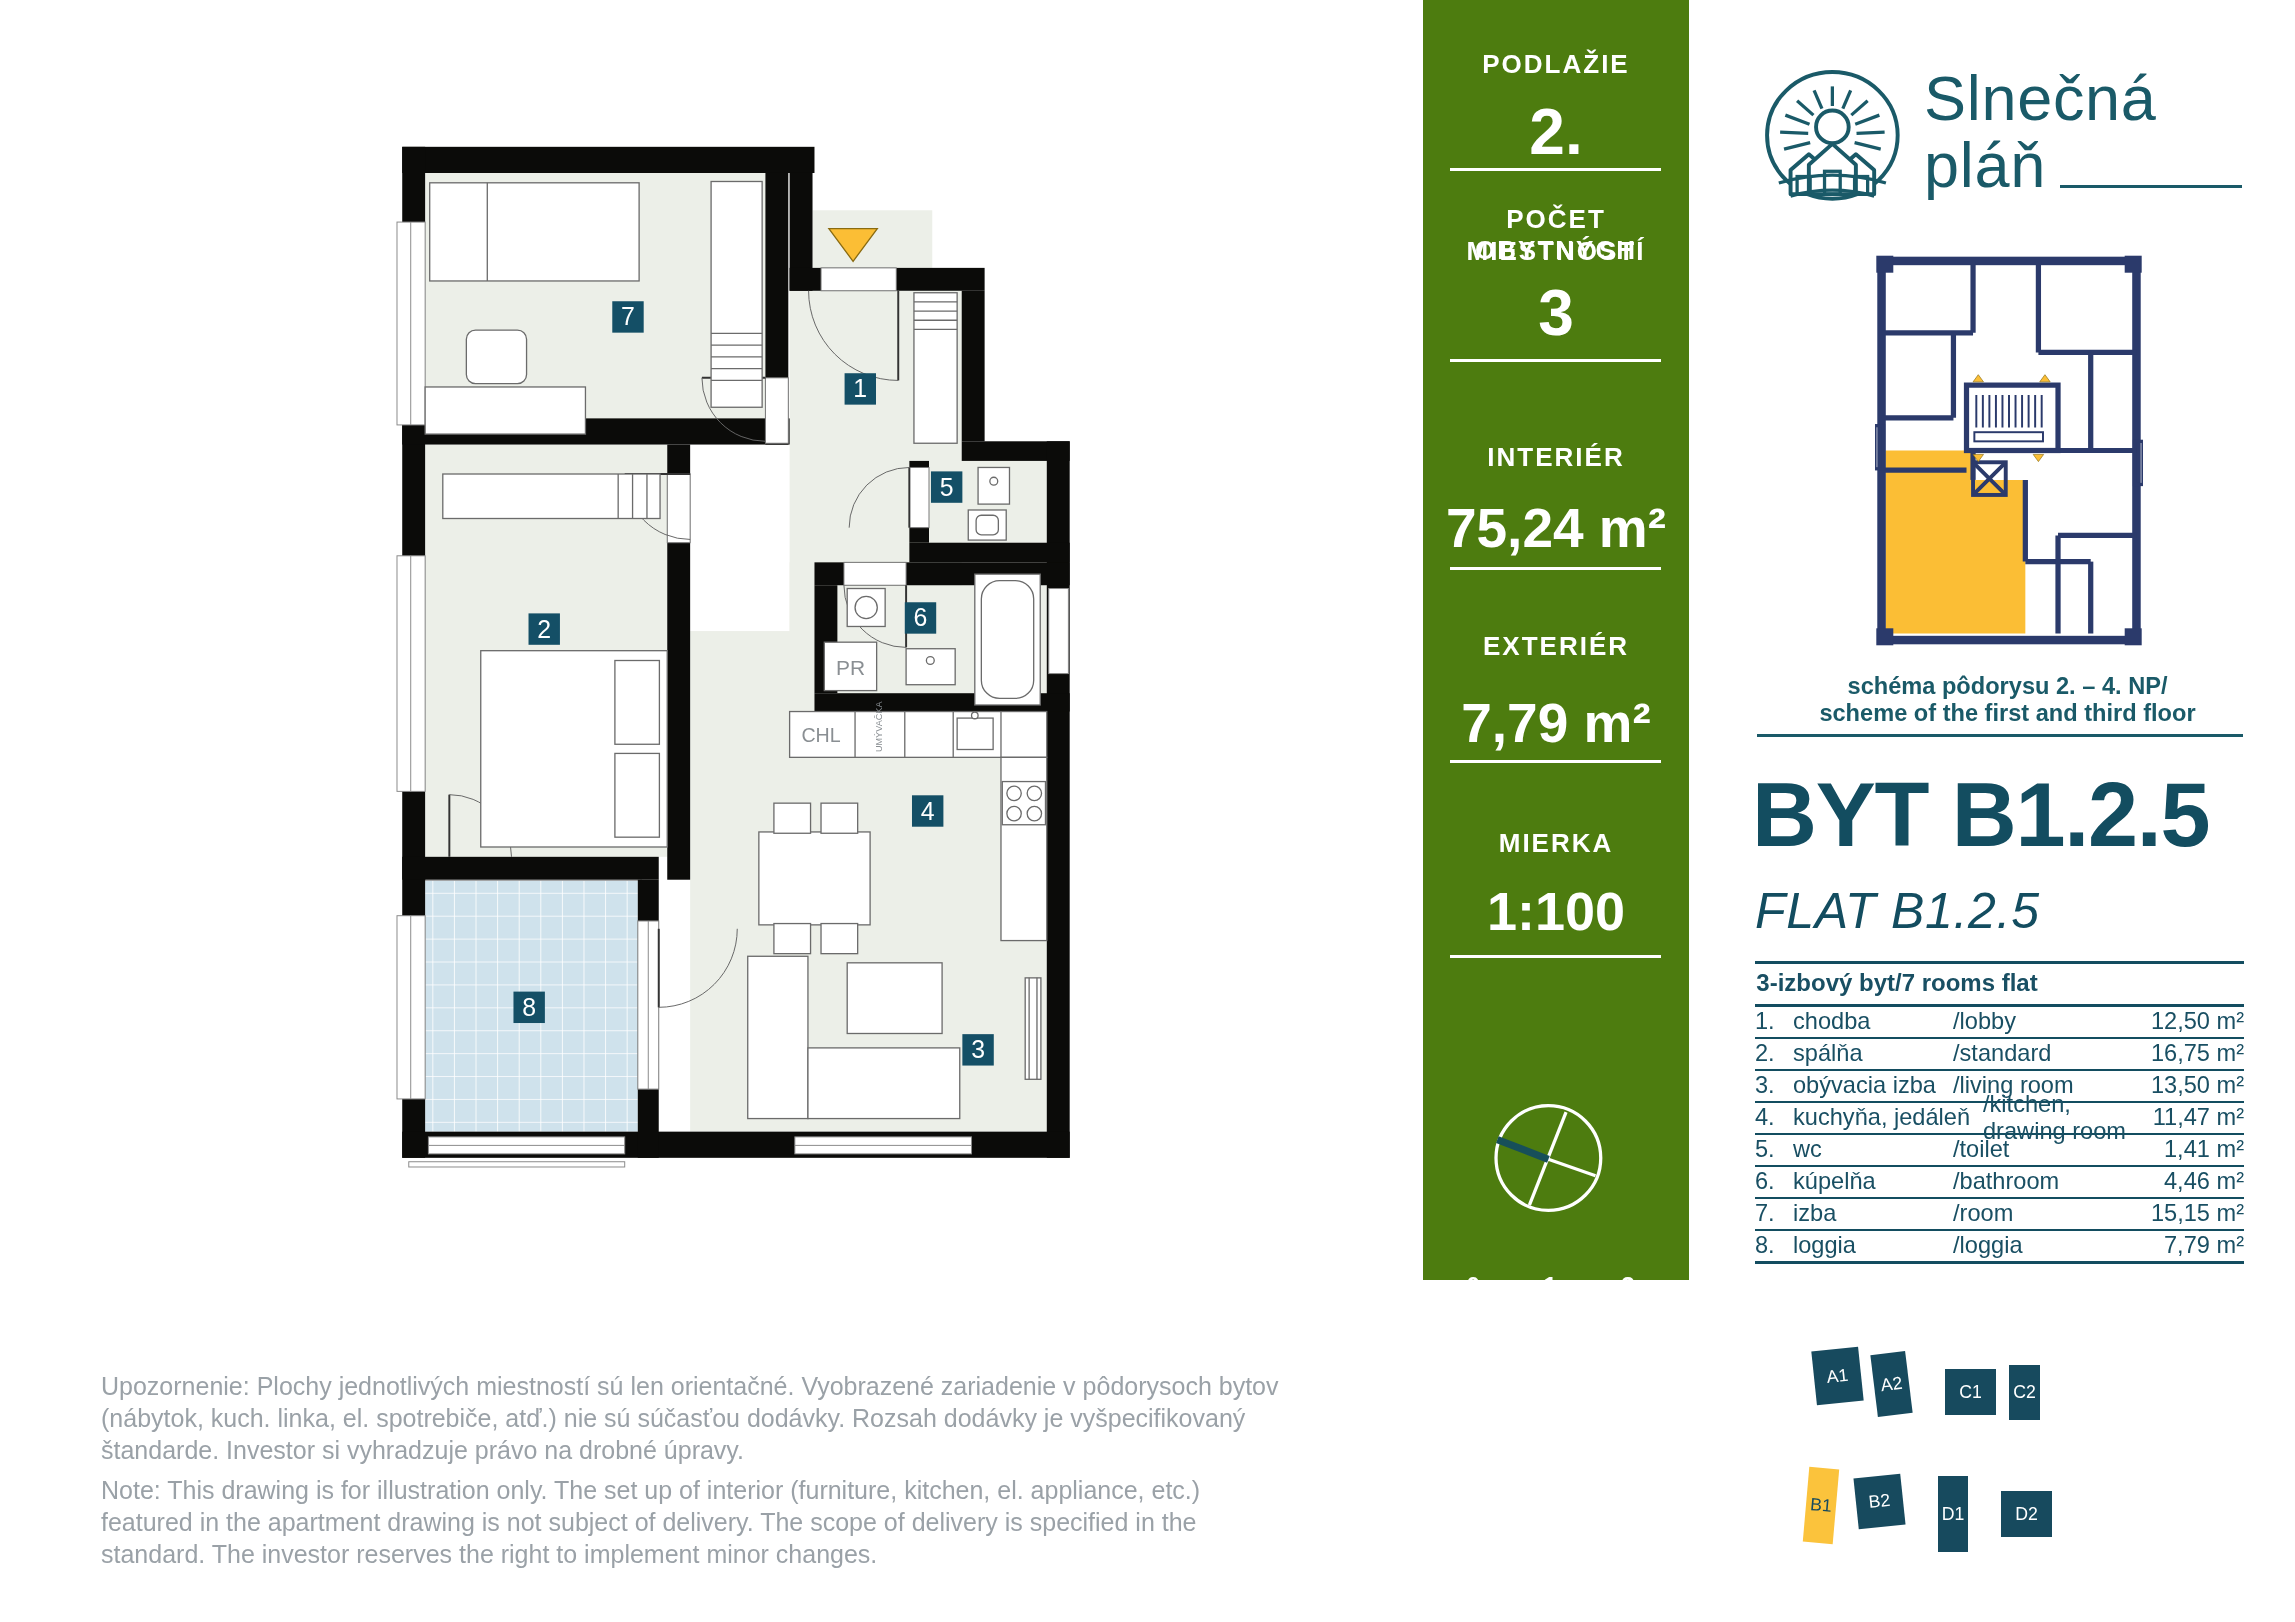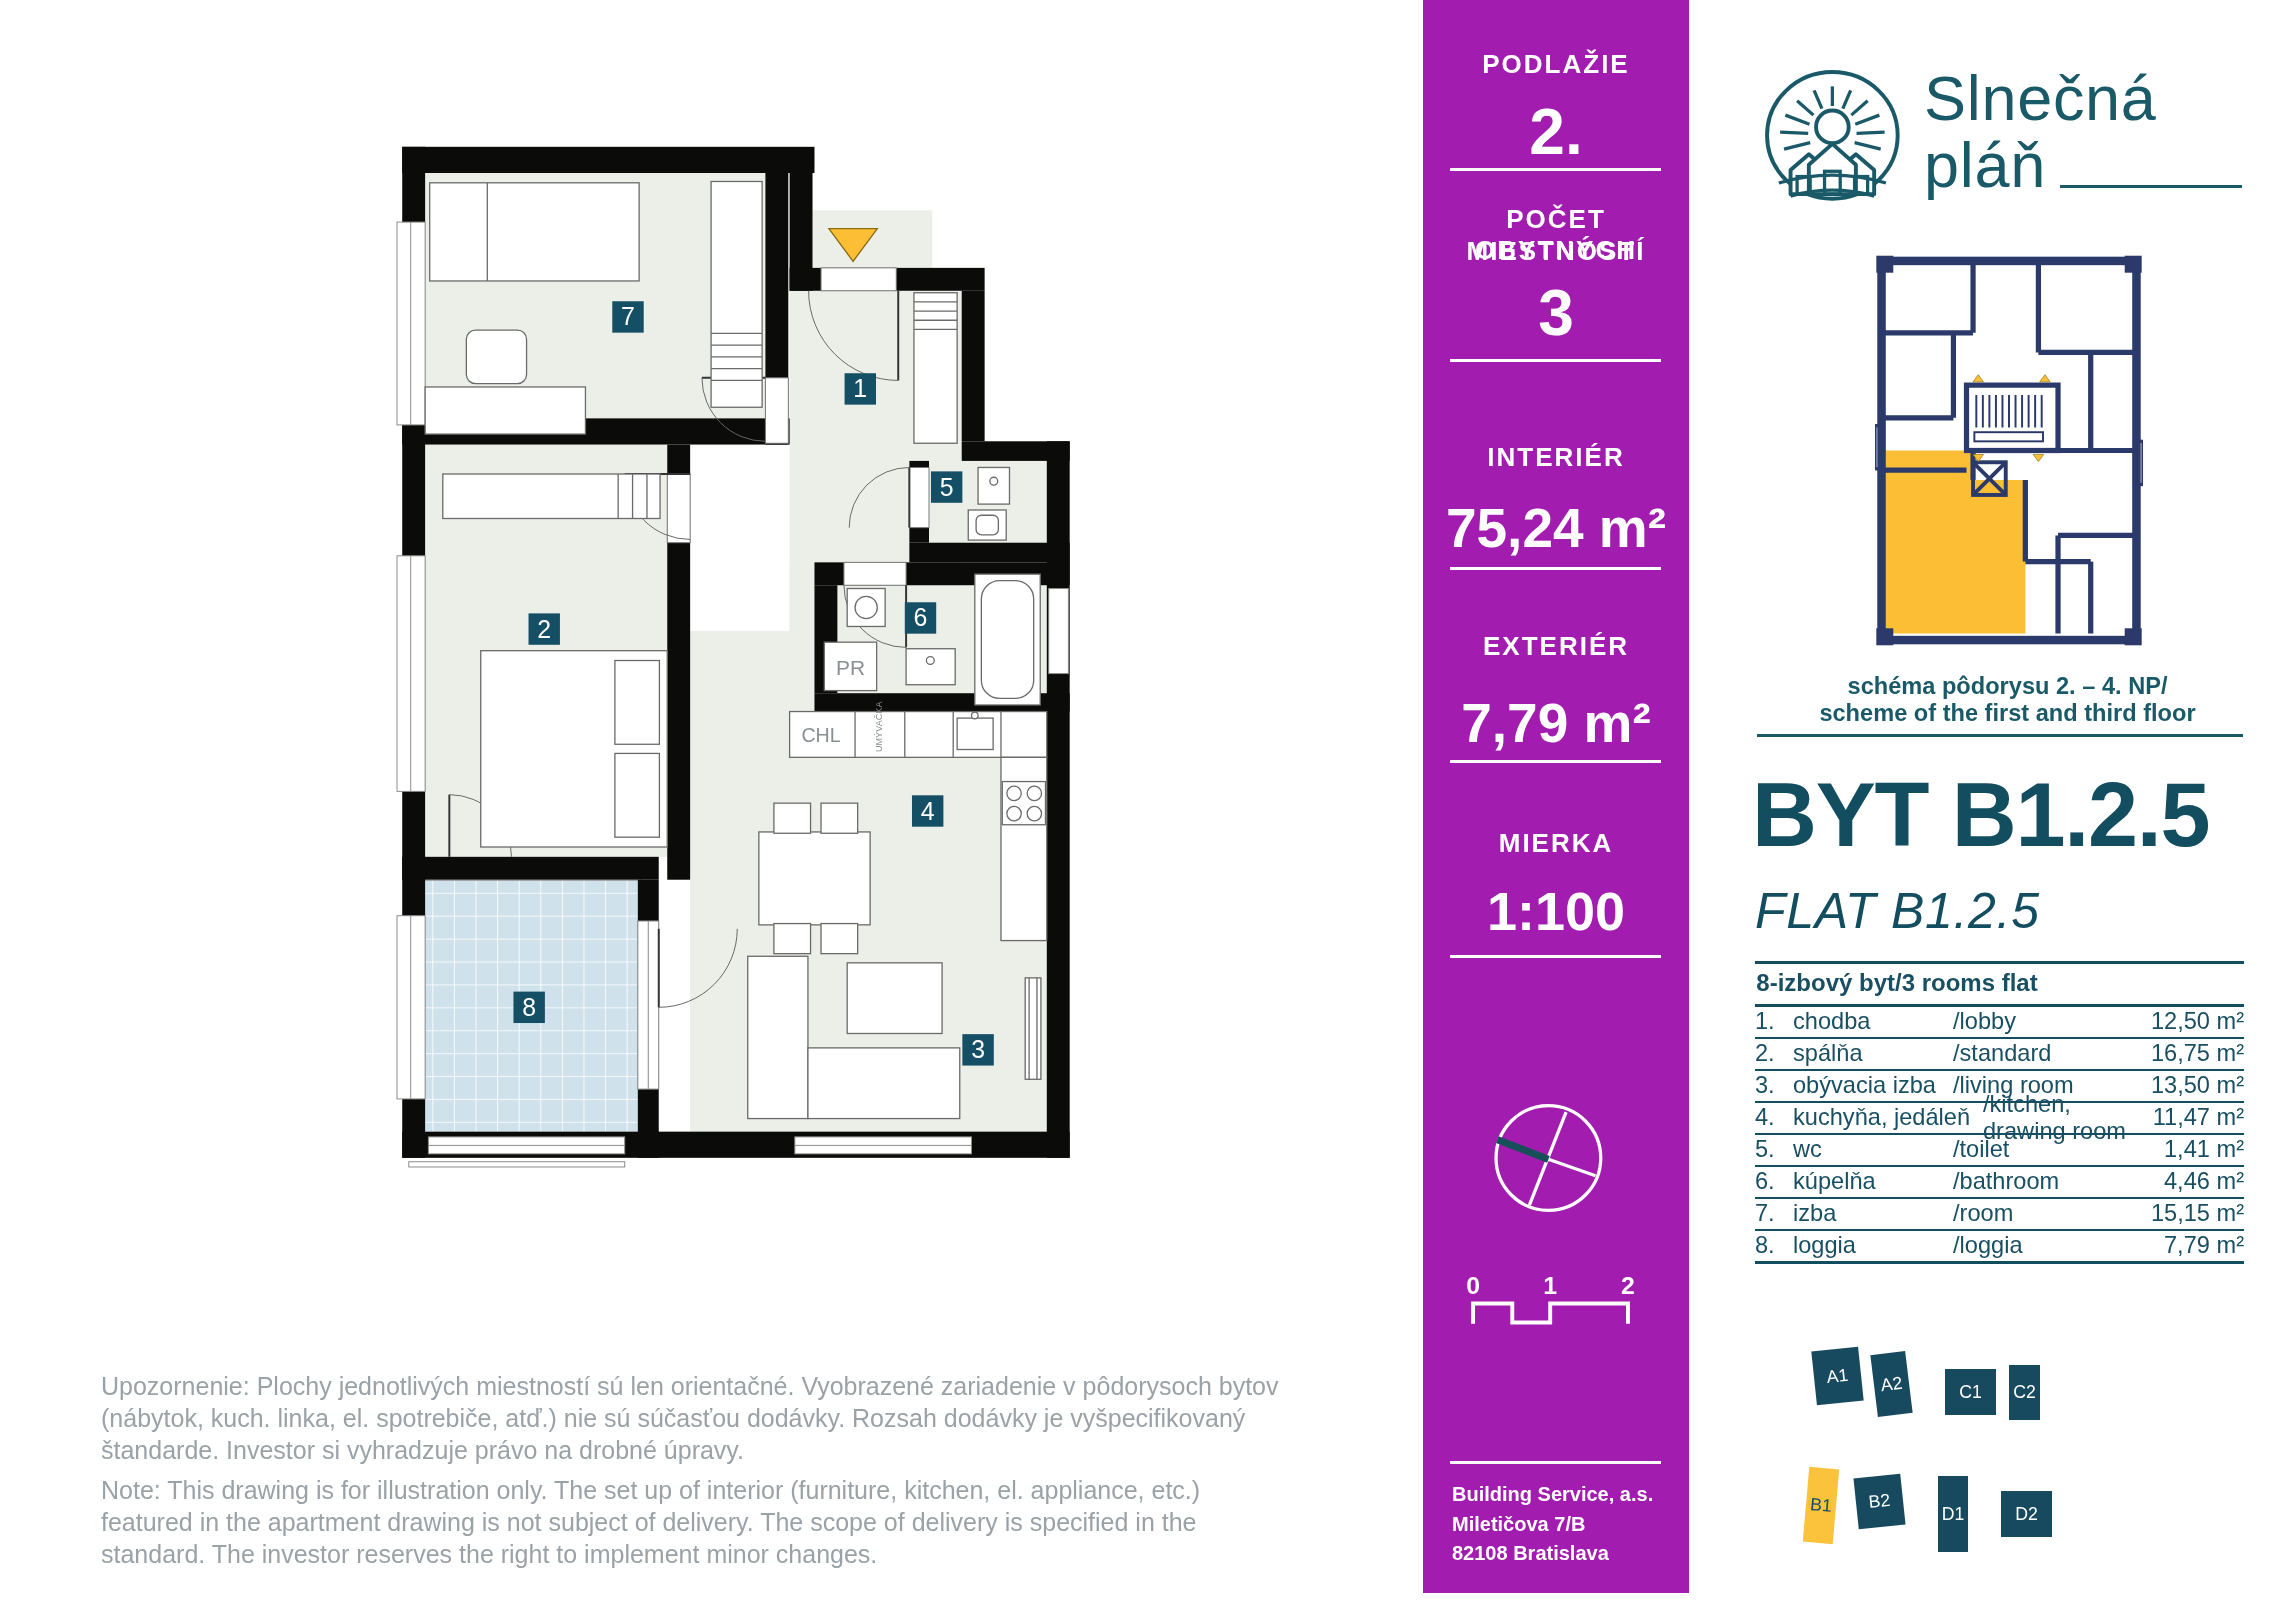--- a/index.html
+++ b/index.html
@@ -1,20 +1,20 @@
 <!DOCTYPE html>
 <html style="font-size:10.5px"><head>
 <meta charset="utf-8">
 <style>
   html,body{margin:0;padding:0;background:#ffffff;}
   body{width:2295px;height:1623px;position:relative;font-family:"Liberation Sans",sans-serif;overflow:hidden;}
   .abs{position:absolute;}
 
   
-  .band{left:1423px;top:0;width:266px;height:1593px;background:#a21caf;}
+  .band{left:1423px;top:0;width:266px;height:1280px;background:#4d7c0f;}
   .band .lbl{width:100%;text-align:center;color:#fff;font-size:26px;font-weight:600;letter-spacing:2px;}
   .band .big{width:100%;text-align:center;color:#fff;font-weight:800;}
   .band .rule{left:27px;width:211px;height:3.3px;background:#fff;}
   .addr{left:29px;color:#fff;font-size:20px;font-weight:700;line-height:29.4px;}
 
   
   .brandname{color:#1A5A68;font-size:63px;font-weight:500;line-height:68px;letter-spacing:0.7px;}
   .brand-rule{background:#1A5A68;height:3.3px;}
 
   
@@ -362,21 +362,21 @@
 </svg>
 <div class="abs schcap" style="top:673px;">schéma pôdorysu 2. – 4. NP/</div>
 <div class="abs schcap" style="top:700px;">scheme of the first and third floor</div>
 <div class="abs teal-rule" style="left:1757px;top:734px;width:486px;"></div>
 
 <div class="abs flat-title" style="left:1752px;top:764px;">BYT B1.2.5</div>
 <div class="abs flat-sub" style="left:1755px;top:882px;">FLAT B1.2.5</div>
 
 <div class="abs rtable">
   <div class="trule"></div>
-  <div class="thead">8-izbový byt/3 rooms flat</div>
+  <div class="thead">3-izbový byt/7 rooms flat</div>
   <div class="trule"></div>
 
   <div class="trow">
     <span class="c-num">1.</span>
     <span class="c-sk">chodba</span>
     <span class="c-en">/lobby</span>
     <span class="c-area">12,50 m²</span>
   </div>
   <div class="trule" style="height:2px"></div>
   <div class="trow">

